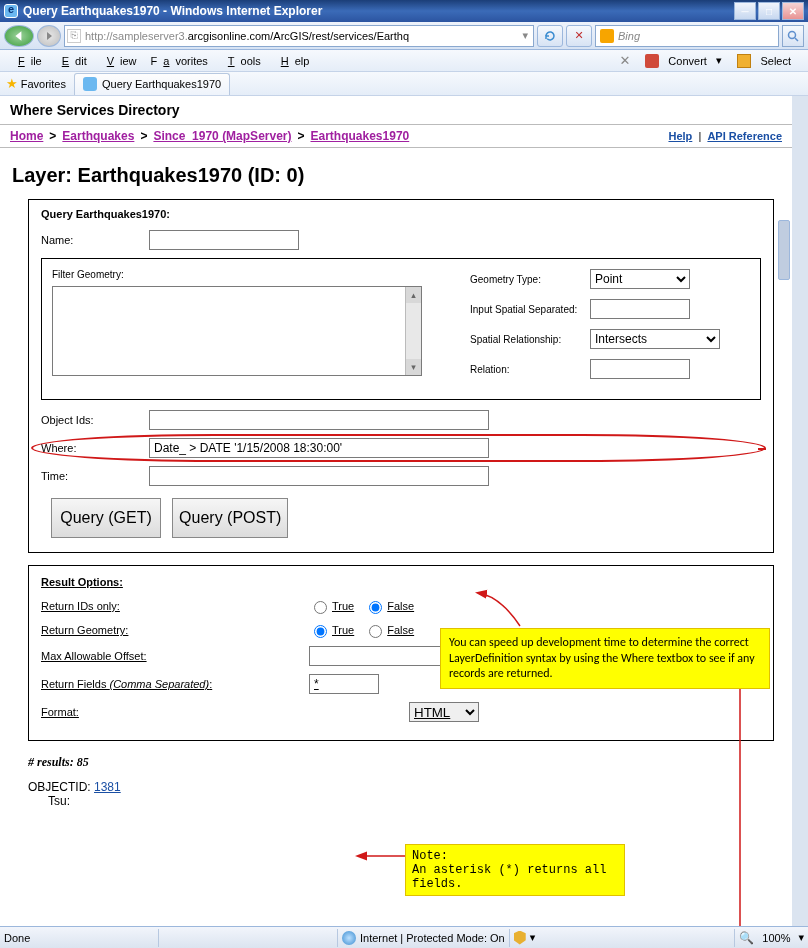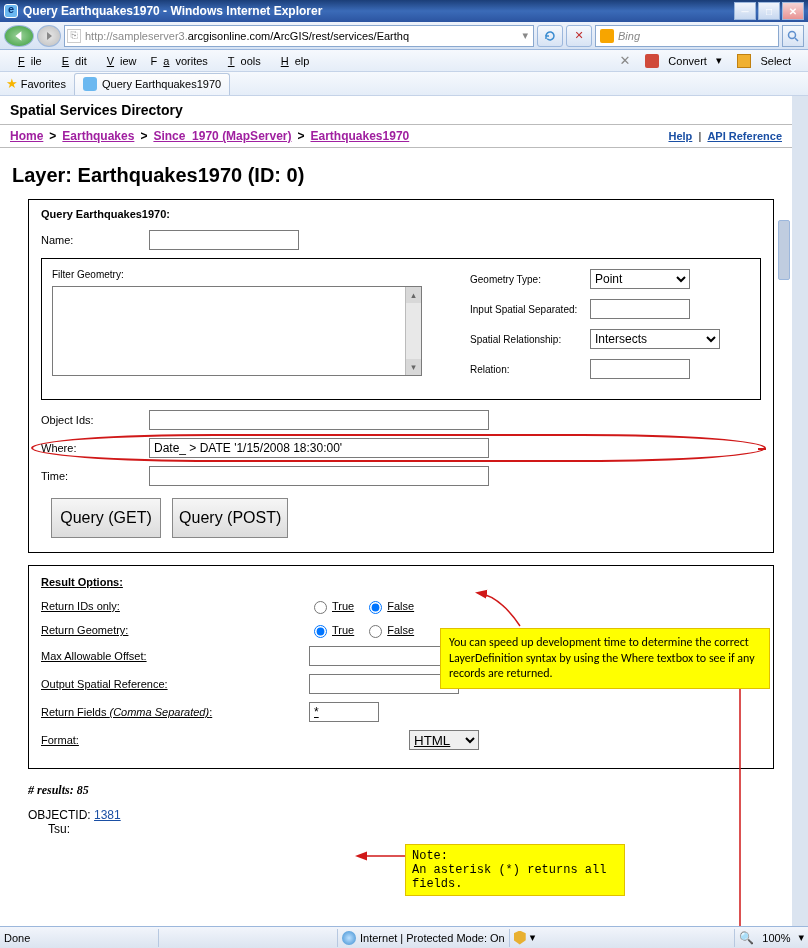--- a/index.html
+++ b/index.html
@@ -343,21 +343,21 @@
   <span><span class="favstar">★</span> <span>Favorites</span></span>
   <div class="tab">
     <span class="tieicon"></span>
     <span>Query Earthquakes1970</span>
   </div>
 </div>
 
 <div class="page">
 <div class="page-inner">
 
-  <div class="dirhdr">Spatial Services Directory</div>
+  <div class="dirhdr">Where Services Directory</div>
 
   <div class="breadcrumb">
     <a>Home</a>
     <span class="sep">&gt;</span>
     <a>Earthquakes</a>
     <span class="sep">&gt;</span>
     <a>Since_1970 (MapServer)</a>
     <span class="sep">&gt;</span>
     <a>Earthquakes1970</a>
     <span class="bchelp">
@@ -458,24 +458,20 @@
               <span>False</span>
             </label>
       </div>
     </div>
 
     <div class="row">
       <span class="lbl" style="width:200px">Max Allowable Offset:</span>
       <input class="txt" style="width: 150px; margin-left: 60px;" value="">
     </div>
 
-    <div class="row">
-      <span class="lbl" style="width:200px">Output Spatial Reference:</span>
-      <input class="txt" style="width: 150px; margin-left: 60px;" value="">
-    </div>
 
     <div class="row">
       <span class="lbl" style="width:200px">Return Fields <i>(Comma Separated)</i>:</span>
       <input class="txt" style="width: 70px; margin-left: 60px;" value="*">
     </div>
 
     <div class="row">
       <span class="lbl">Format:</span>
       <select style="width:70px;margin-left:160px;border:1px solid #7a7a7a;height:20px;"><option>HTML</option></select>
     </div>

